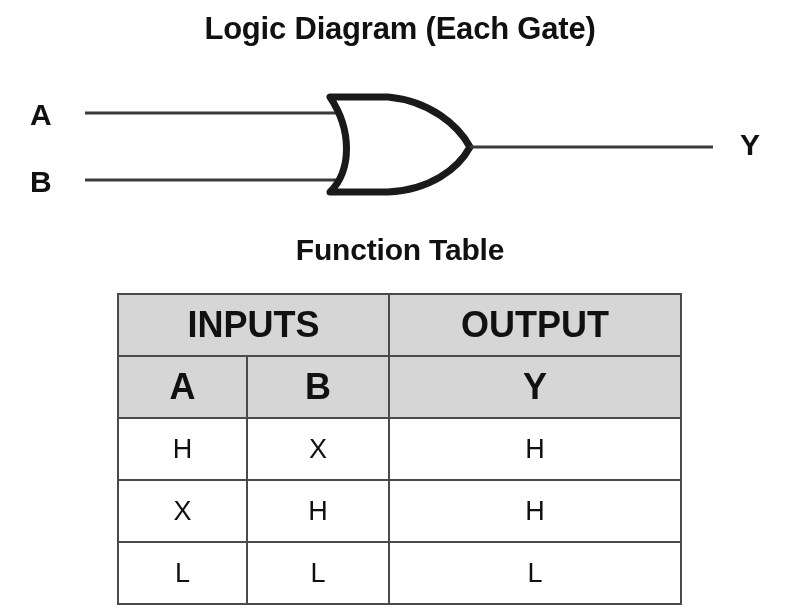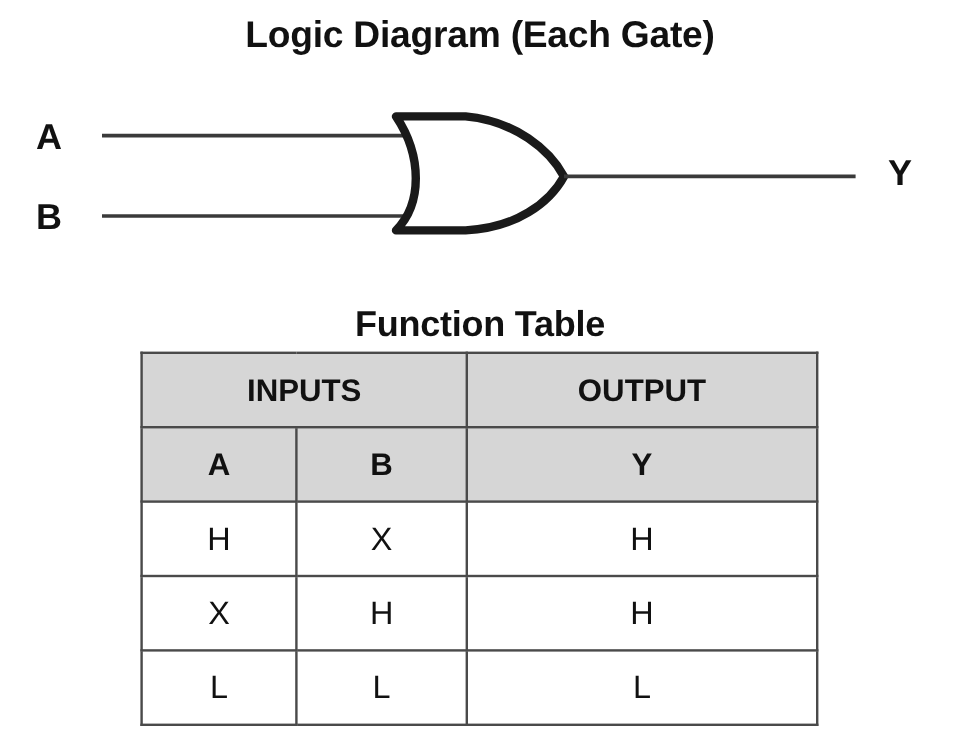--- a/index.html
+++ b/index.html
@@ -32,21 +32,21 @@
     font-weight: bold;
     color: #111111;
     letter-spacing: -0.2px;
   }
   #diagram-title {
     top: 10px;
     font-size: 31px;
     line-height: 38px;
   }
   #table-title {
-    top: 253px;
+    top: 232px;
     font-size: 30px;
     line-height: 36px;
   }
 
   
   #logic-diagram {
     position: absolute;
     left: 0;
     top: 70px;
     width: 800px;
@@ -75,21 +75,21 @@
     left: 117px;
     top: 293px;
     width: 563px;
     border-collapse: collapse;
     table-layout: fixed;
     background: #ffffff;
   }
   #function-table td {
     border: 2px solid #4a4a4a;
     text-align: center;
-    font-size: 26px;
+    font-size: 36px;
     font-weight: bold;
     color: #111111;
     padding: 0;
     height: 60px;
     vertical-align: middle;
   }
   #function-table td.head {
     background: #d6d6d6;
   }
   #function-table td.val {

